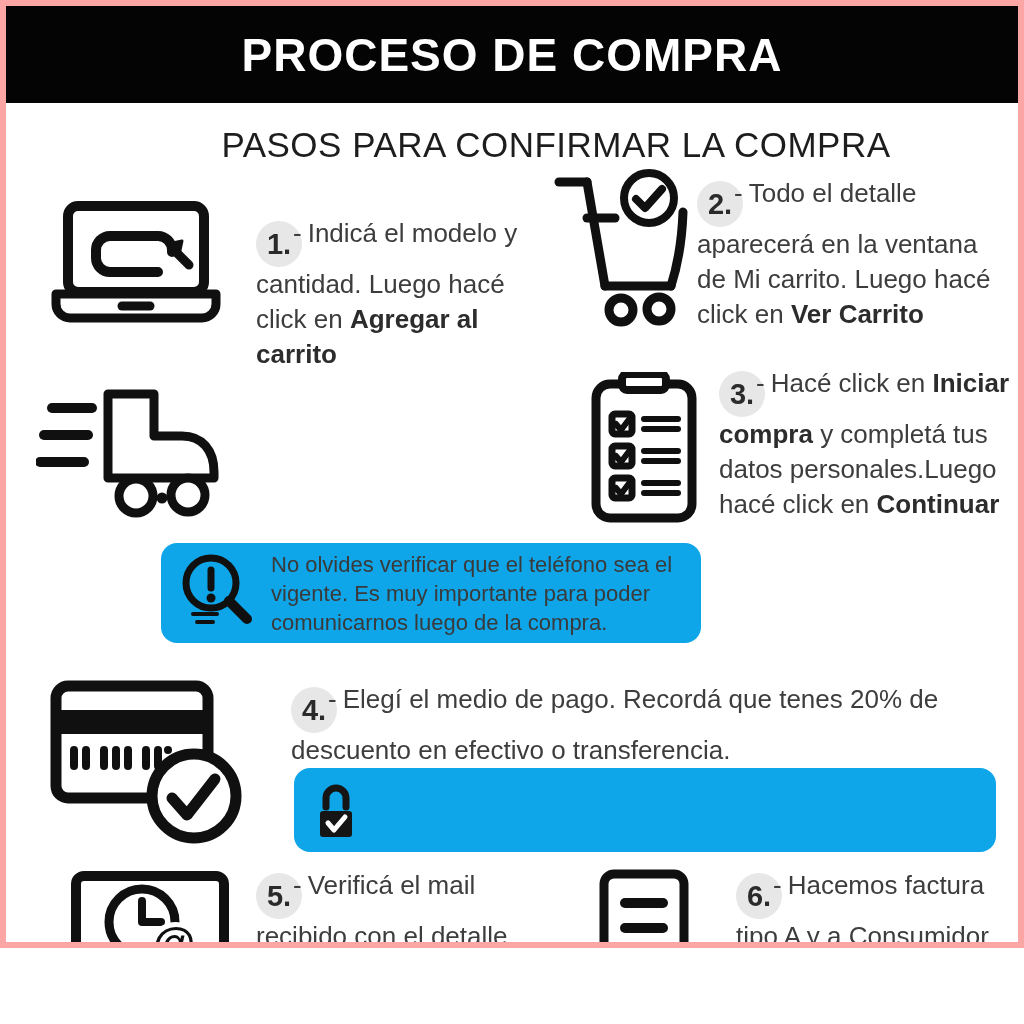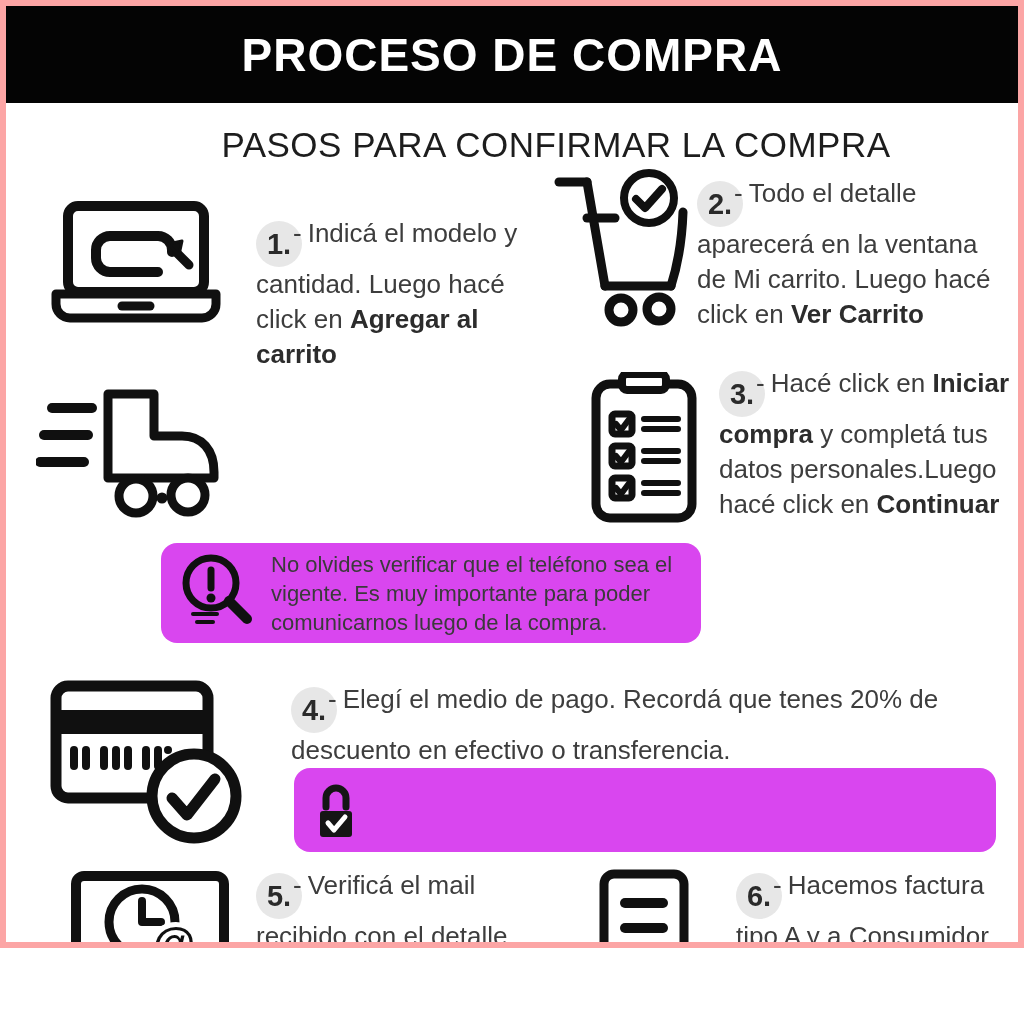--- a/index.html
+++ b/index.html
@@ -16,21 +16,21 @@
   
   .step{font-size:26px;line-height:35px;color:#3d3d3d;}
   .num{
     display:inline-block;width:46px;height:46px;border-radius:50%;background:#e7e7e7;
     color:#2a2a2a;font-weight:bold;font-size:29px;line-height:46px;text-align:center;
     vertical-align:-12px;
   }
   .sep{margin-left:-9px;margin-right:6px;}
   .b{font-weight:bold;color:#2c2c2c;}
   
-  .graybox{background:#d946ef;border-radius:16px;display:flex;align-items:center;}
+  .graybox{background:#0ea5e9;border-radius:16px;display:flex;align-items:center;}
   #phone-note{left:155px;top:537px;width:540px;height:100px;}
   #phone-note .notetext{font-size:22px;line-height:29px;color:#3a3a3a;margin-left:10px;width:430px;}
   #phone-note .nicon{margin-left:14px;flex:0 0 auto;}
   #secure-note{left:288px;top:762px;width:702px;height:84px;}
   #secure-note .nicon{margin-left:20px;flex:0 0 auto;}
   #secure-note .lines{flex:1;text-align:center;font-size:22px;line-height:29px;color:#3a3a3a;padding:0 14px 0 8px;}
   svg{display:block;}
 </style>
 </head>
 <body>

